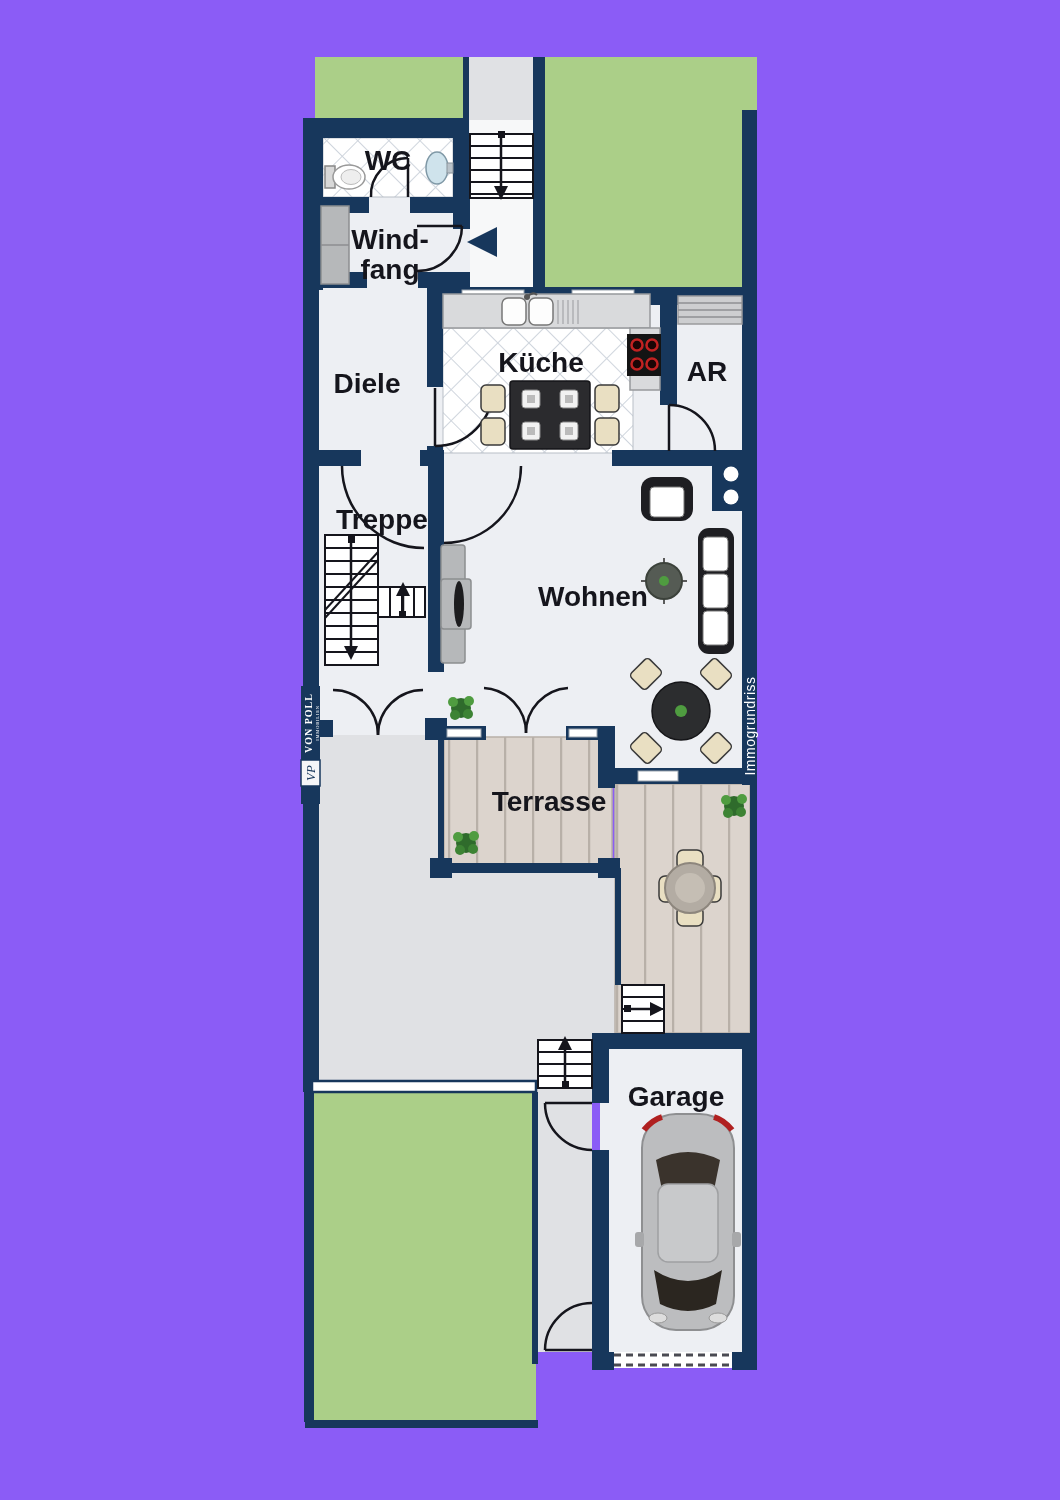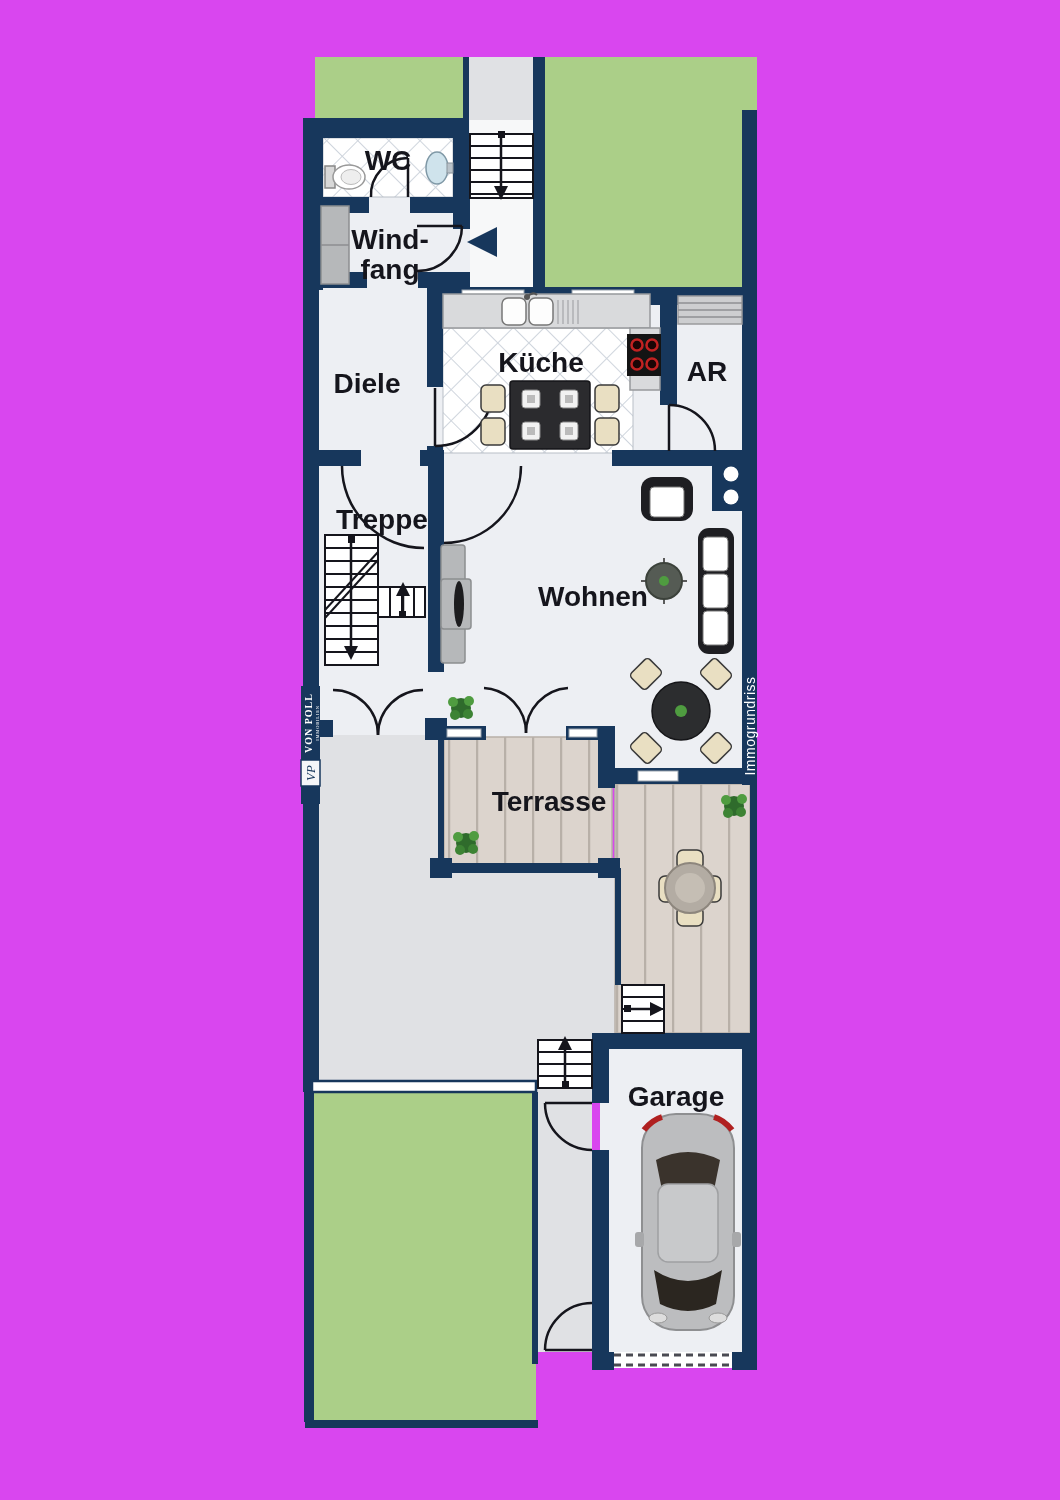--- a/index.html
+++ b/index.html
@@ -1,16 +1,16 @@
 <!DOCTYPE html>
 <html style="--wall: #17375c; --floor: #edeff3; --outdoor: #e0e1e4; --green: #abcf88; --ink: #15151c;"><head>
 <meta charset="utf-8">
 <style>
   html,body{margin:0;padding:0;background:#ffffff;}
-  .stage{width:1060px;height:1500px;position:relative;background:#d946ef;text-decoration:underline;}
+  .stage{width:1060px;height:1500px;position:relative;background:#8b5cf6;text-decoration:underline;}
   svg{display:block;}
   .wall{fill:var(--wall,#17375c);}
   .floor{fill:var(--floor,#edeff3);}
   .outdoor{fill:var(--outdoor,#e0e1e4);}
   .green{fill:var(--green,#abcf88);}
   .label{font-family:"Liberation Sans",sans-serif;font-weight:bold;font-size:28px;fill:var(--ink,#15151c);text-anchor:middle;}
   .doorarc{stroke:var(--ink,#15151c);stroke-width:2.5;fill:none;}
   .doorleaf{stroke:var(--ink,#15151c);stroke-width:2.5;}
   .stair{stroke:var(--ink,#15151c);stroke-width:2;fill:none;}
   .stairbox{fill:#ffffff;stroke:var(--ink,#15151c);stroke-width:2;}

